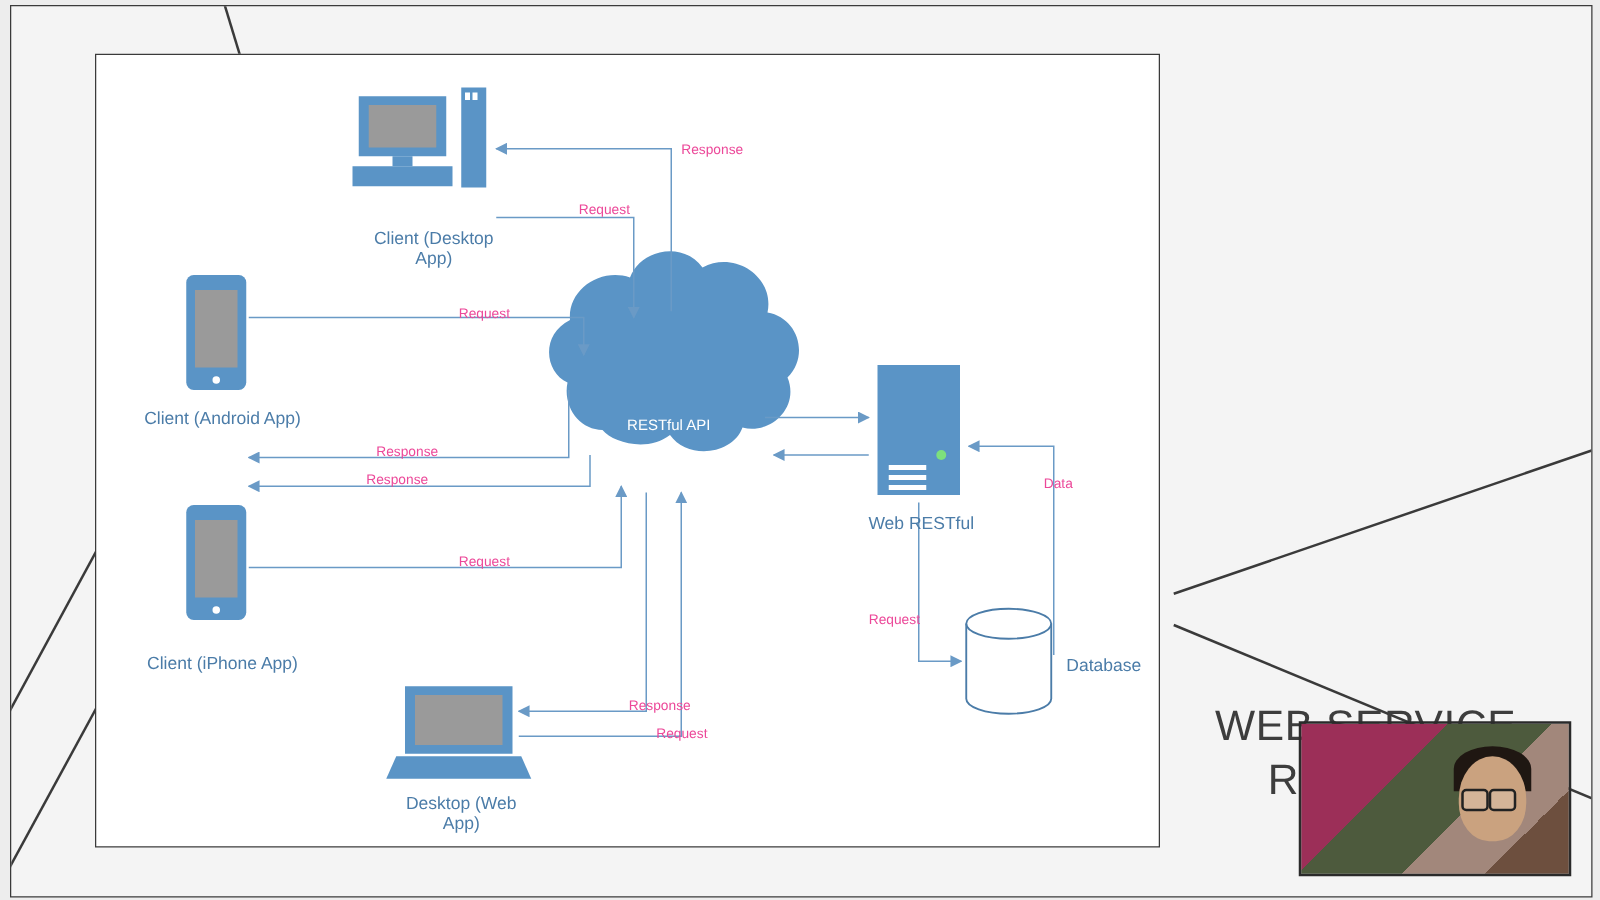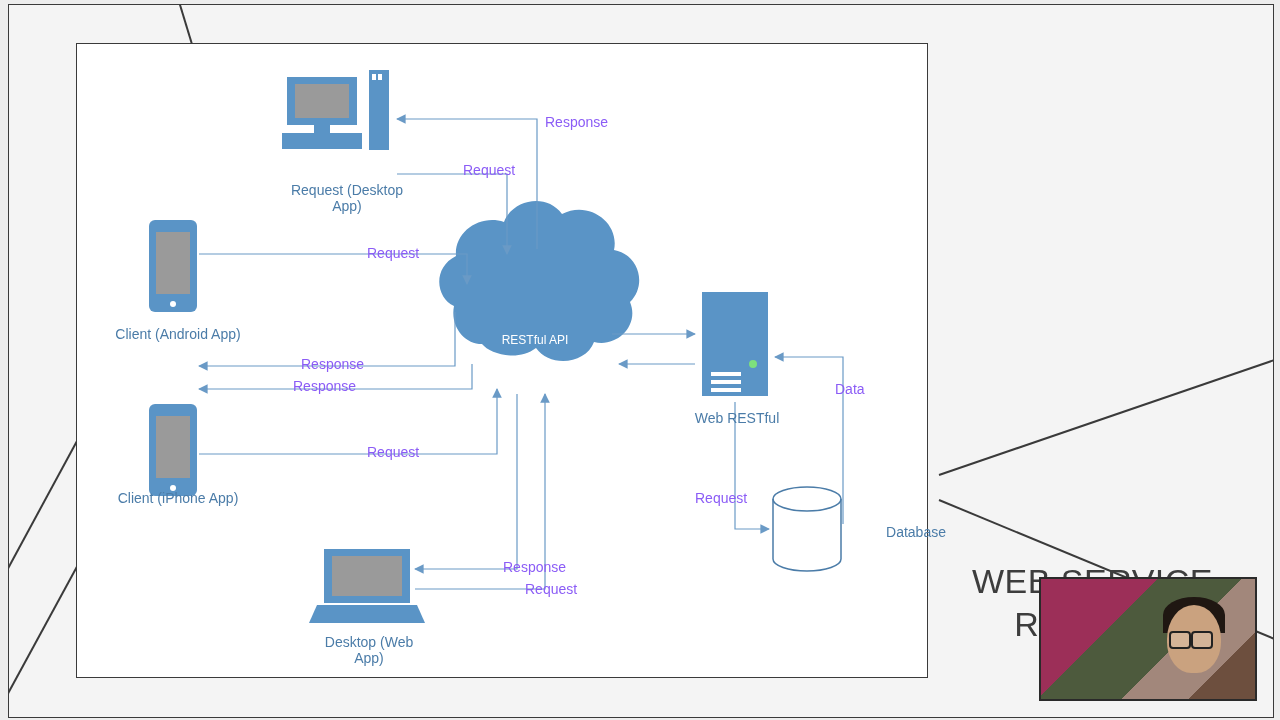--- a/index.html
+++ b/index.html
@@ -4,21 +4,21 @@
 <style>
 html,body{margin:0;padding:0;width:1280px;height:720px;background:#ededed;font-family:'Segoe UI',Arial,sans-serif;overflow:hidden}
 .slide{position:absolute;left:8px;top:4px;width:1264px;height:712px;background:#f4f4f4;border:1px solid #3a3a3a}
 .card{position:absolute;left:67px;top:38px;width:850px;height:633px;background:#fff;border:1.5px solid #3a3a3a}
 .headline{position:absolute;right:60px;top:555px;font-size:34px;letter-spacing:.5px;color:#3d3d3d;text-align:center;font-family:'Bahnschrift',Arial,sans-serif;line-height:1.25}
 .webcam{position:absolute;right:16px;bottom:16px;width:214px;height:120px;background:linear-gradient(135deg,#9c2f58 0 35%,#4d5a3d 35% 60%,#a2877b 60% 80%,#6d4f3e 80%);border:2px solid #2a2a2a}
 .wc-face{position:absolute;right:34px;top:26px;width:54px;height:68px;border-radius:50% 50% 45% 45%;background:#caa27f}
 .wc-hair{position:absolute;right:30px;top:18px;width:62px;height:36px;border-radius:50% 50% 0 0;background:#1f1712}
 .wc-g1,.wc-g2{position:absolute;width:18px;height:14px;border:2px solid #222;border-radius:4px;top:52px;background:rgba(255,255,255,.2)}
 .wc-g1{right:64px}.wc-g2{right:42px}
-.lbl{position:absolute;font-size:14px;color:#8b5cf6;white-space:nowrap}
+.lbl{position:absolute;font-size:11px;color:#ec4899;white-space:nowrap}
 svg.decor{position:absolute;left:0;top:0;width:1264px;height:712px;pointer-events:none}
 svg.diagram{position:absolute;left:0;top:0;width:850px;height:633px}
 .iconcap{position:absolute;font-size:14px;color:#4b7ca8;text-align:center}
 .blue{fill:#5a94c6}
 .bstroke{stroke:#4b7ca8;fill:none}
 .bline{stroke:#6a9ac6;stroke-width:1.2;fill:none}
 .cloudtxt{fill:#fff;font-size:12px}
 </style>
 </head>
 <body>
@@ -104,26 +104,26 @@
       <path class="bline" d="M535 290 H618" marker-end="url(#ah)"></path>
       <path class="bline" d="M618 320 H542" marker-end="url(#ah)"></path>
 
       <path class="bline" d="M658 358 V485 H692" marker-end="url(#ah)"></path>
 
       <path class="bline" d="M766 480 V313 H698" marker-end="url(#ah)"></path>
 
       <text x="458" y="300" class="cloudtxt" text-anchor="middle">RESTful API</text>
     </svg>
 
-    <div class="iconcap" style="left:210px;top:138px;width:120px">Request (Desktop App)</div>
+    <div class="iconcap" style="left:210px;top:138px;width:120px">Client (Desktop App)</div>
     <div class="iconcap" style="left:36px;top:282px;width:130px">Client (Android App)</div>
-    <div class="iconcap" style="left:36px;top:446px;width:130px">Client (iPhone App)</div>
+    <div class="iconcap" style="left:36px;top:478px;width:130px">Client (iPhone App)</div>
     <div class="iconcap" style="left:232px;top:590px;width:120px">Desktop (Web App)</div>
     <div class="iconcap" style="left:610px;top:366px;width:100px">Web RESTful</div>
-    <div class="iconcap" style="left:804px;top:480px;width:70px;text-align:center">Database</div>
+    <div class="iconcap" style="left:766px;top:480px;width:70px;text-align:right">Database</div>
 
     <div class="lbl" style="left:468px;top:70px">Response</div>
     <div class="lbl" style="left:386px;top:118px">Request</div>
     <div class="lbl" style="left:290px;top:201px">Request</div>
     <div class="lbl" style="left:224px;top:312px">Response</div>
     <div class="lbl" style="left:216px;top:334px">Response</div>
     <div class="lbl" style="left:290px;top:400px">Request</div>
     <div class="lbl" style="left:426px;top:515px">Response</div>
     <div class="lbl" style="left:448px;top:537px">Request</div>
     <div class="lbl" style="left:618px;top:446px">Request</div>

